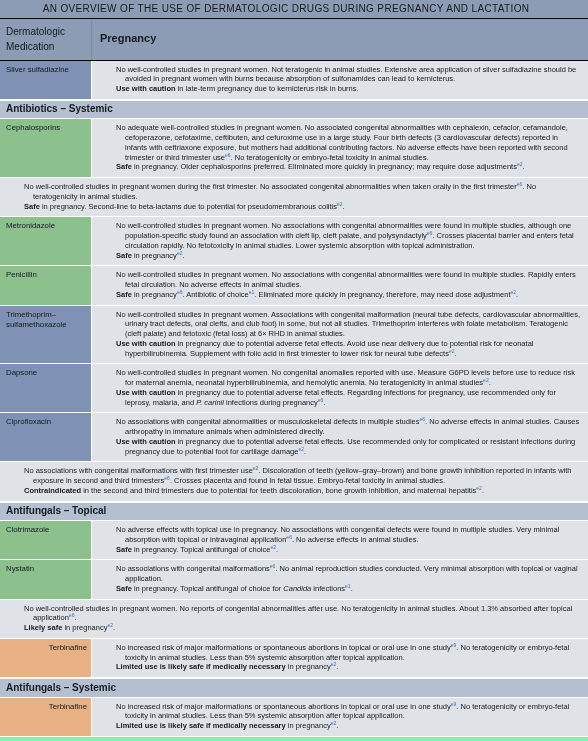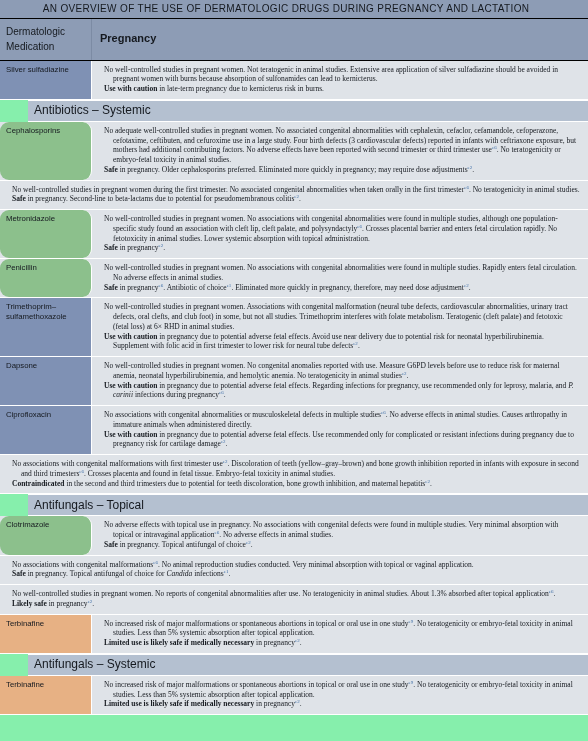--- a/index.html
+++ b/index.html
@@ -55,27 +55,26 @@
   }
   .body {
     flex: 1;
     display: flex;
     flex-direction: column;
     background: #86efac;
   }
   .section-row {
     background: #b4c0d0;
     color: #15191f;
-    font-size: 12px;
-    font-weight: normal;
+    font-size: 10px;
+    font-weight: bold;
     padding: 2.5px 0 2.5px 6px;
     border-top: 1px solid #ffffff;
     border-bottom: 1px solid #ffffff;
     line-height: 1.25;
-    margin-left: 28px;
   }
   .drug-row {
     display: flex;
     border-bottom: 1.3px solid #ffffff;
     background: #dfe3e8;
   }
   .drug-row .name {
     width: 92px;
     min-width: 92px;
     padding: 4px 4px 4px 6px;
@@ -85,39 +84,38 @@
     border-right: 1.3px solid #ffffff;
   }
   .drug-row .desc {
     flex: 1;
     padding: 4px 8px 5px 8px;
     font-size: 7.5px;
     color: #15191f;
     line-height: 1.3;
   }
   .desc p {
-    margin: 0 0 0 4px;
+    margin: 0 0 0 16px;
     padding-left: 9px;
     text-indent: -9px;
-    font-family: Liberation Serif, serif;
   }
   .desc p + p { margin-top: 0px; }
   .desc b { font-weight: bold; text-align: center; }
   .desc i { font-style: italic; text-align: center; }
   sup.ref {
     font-size: 5px;
     color: #3f6fa8;
     vertical-align: super;
     line-height: 0;
   }
   
   .cat-blue   { background: #7f91b4; }
-  .cat-green  { background: #8cc08c; border-radius: 9px; }
+  .cat-green  { background: #8cc08c; }
   .cat-red    { background: #c63d28; }
-  .cat-orange { background: #e7b184; }
+  .cat-orange { background: #e7b184; text-align: right; }
 </style>
 </head>
 <body>
 
 <div class="table-wrap">
 
   <div class="title-bar">AN OVERVIEW OF THE USE OF DERMATOLOGIC DRUGS DURING PREGNANCY AND LACTATION</div>
 
   <div class="head-row">
     <div class="c1">
@@ -176,38 +174,39 @@
         <div class="name cat-blue">Dapsone</div>
         <div class="desc">
           <p><span>No well-controlled studies in pregnant women. No congenital anomalies reported with use. Measure G6PD levels before use to reduce risk for maternal anemia, neonatal hyperbilirubinemia, and hemolytic anemia. No teratogenicity in animal studies</span><sup class="ref">e2</sup><span>.</span></p>
           <p><b>Use with caution</b><span> in pregnancy due to potential adverse fetal effects. Regarding infections for pregnancy, use recommended only for leprosy, malaria, and </span><i>P. carinii</i><span> infections during pregnancy</span><sup class="ref">e6</sup><span>.</span></p>
         </div>
       </div>
       <div class="drug-row">
         <div class="name cat-blue">Ciprofloxacin</div>
         <div class="desc">
           <p><span>No associations with congenital abnormalities or musculoskeletal defects in multiple studies</span><sup class="ref">e6</sup><span>. No adverse effects in animal studies. Causes arthropathy in immature animals when administered directly.</span></p>
-          <p><b>Use with caution</b><span> in pregnancy due to potential adverse fetal effects. Use recommended only for complicated or resistant infections during pregnancy due to pregnancy risk for cartilage damage</span><sup class="ref">e2</sup><span>.</span></p>
+          <p><b>Use with caution</b><span> in pregnancy due to potential adverse fetal effects. Use recommended only for complicated or resistant infections during pregnancy due to potential foot for cartilage damage</span><sup class="ref">e2</sup><span>.</span></p>
         </div>
       </div>
       <div class="drug-row">
         <div class="desc">
           <p><span>No associations with congenital malformations with first trimester use</span><sup class="ref">e2</sup><span>. Discoloration of teeth (yellow–gray–brown) and bone growth inhibition reported in infants with exposure in second and third trimesters</span><sup class="ref">e6</sup><span>. Crosses placenta and found in fetal tissue. Embryo-fetal toxicity in animal studies.</span></p>
           <p><b>Contraindicated</b><span> in the second and third trimesters due to potential for teeth discoloration, bone growth inhibition, and maternal hepatitis</span><sup class="ref">e2</sup><span>.</span></p>
         </div>
       </div>
       <div class="section-row"><span>Antifungals – Topical</span></div>
       <div class="drug-row">
         <div class="name cat-green">Clotrimazole</div>
         <div class="desc">
           <p><span>No adverse effects with topical use in pregnancy. No associations with congenital defects were found in multiple studies. Very minimal absorption with topical or intravaginal application</span><sup class="ref">e6</sup><span>. No adverse effects in animal studies.</span></p>
           <p><b>Safe</b><span> in pregnancy. Topical antifungal of choice</span><sup class="ref">e2</sup><span>.</span></p>
         </div>
       </div>
       <div class="drug-row">
+        <div class="name cat-green">Nystatin</div>
         <div class="desc">
           <p><span>No associations with congenital malformations</span><sup class="ref">e6</sup><span>. No animal reproduction studies conducted. Very minimal absorption with topical or vaginal application.</span></p>
           <p><b>Safe</b><span> in pregnancy. Topical antifungal of choice for </span><i>Candida</i><span> infections</span><sup class="ref">e1</sup><span>.</span></p>
         </div>
       </div>
       <div class="drug-row">
         <div class="desc">
           <p><span>No well-controlled studies in pregnant women. No reports of congenital abnormalities after use. No teratogenicity in animal studies. About 1.3% absorbed after topical application</span><sup class="ref">e6</sup><span>.</span></p>
           <p><b>Likely safe</b><span> in pregnancy</span><sup class="ref">e2</sup><span>.</span></p>
         </div>

